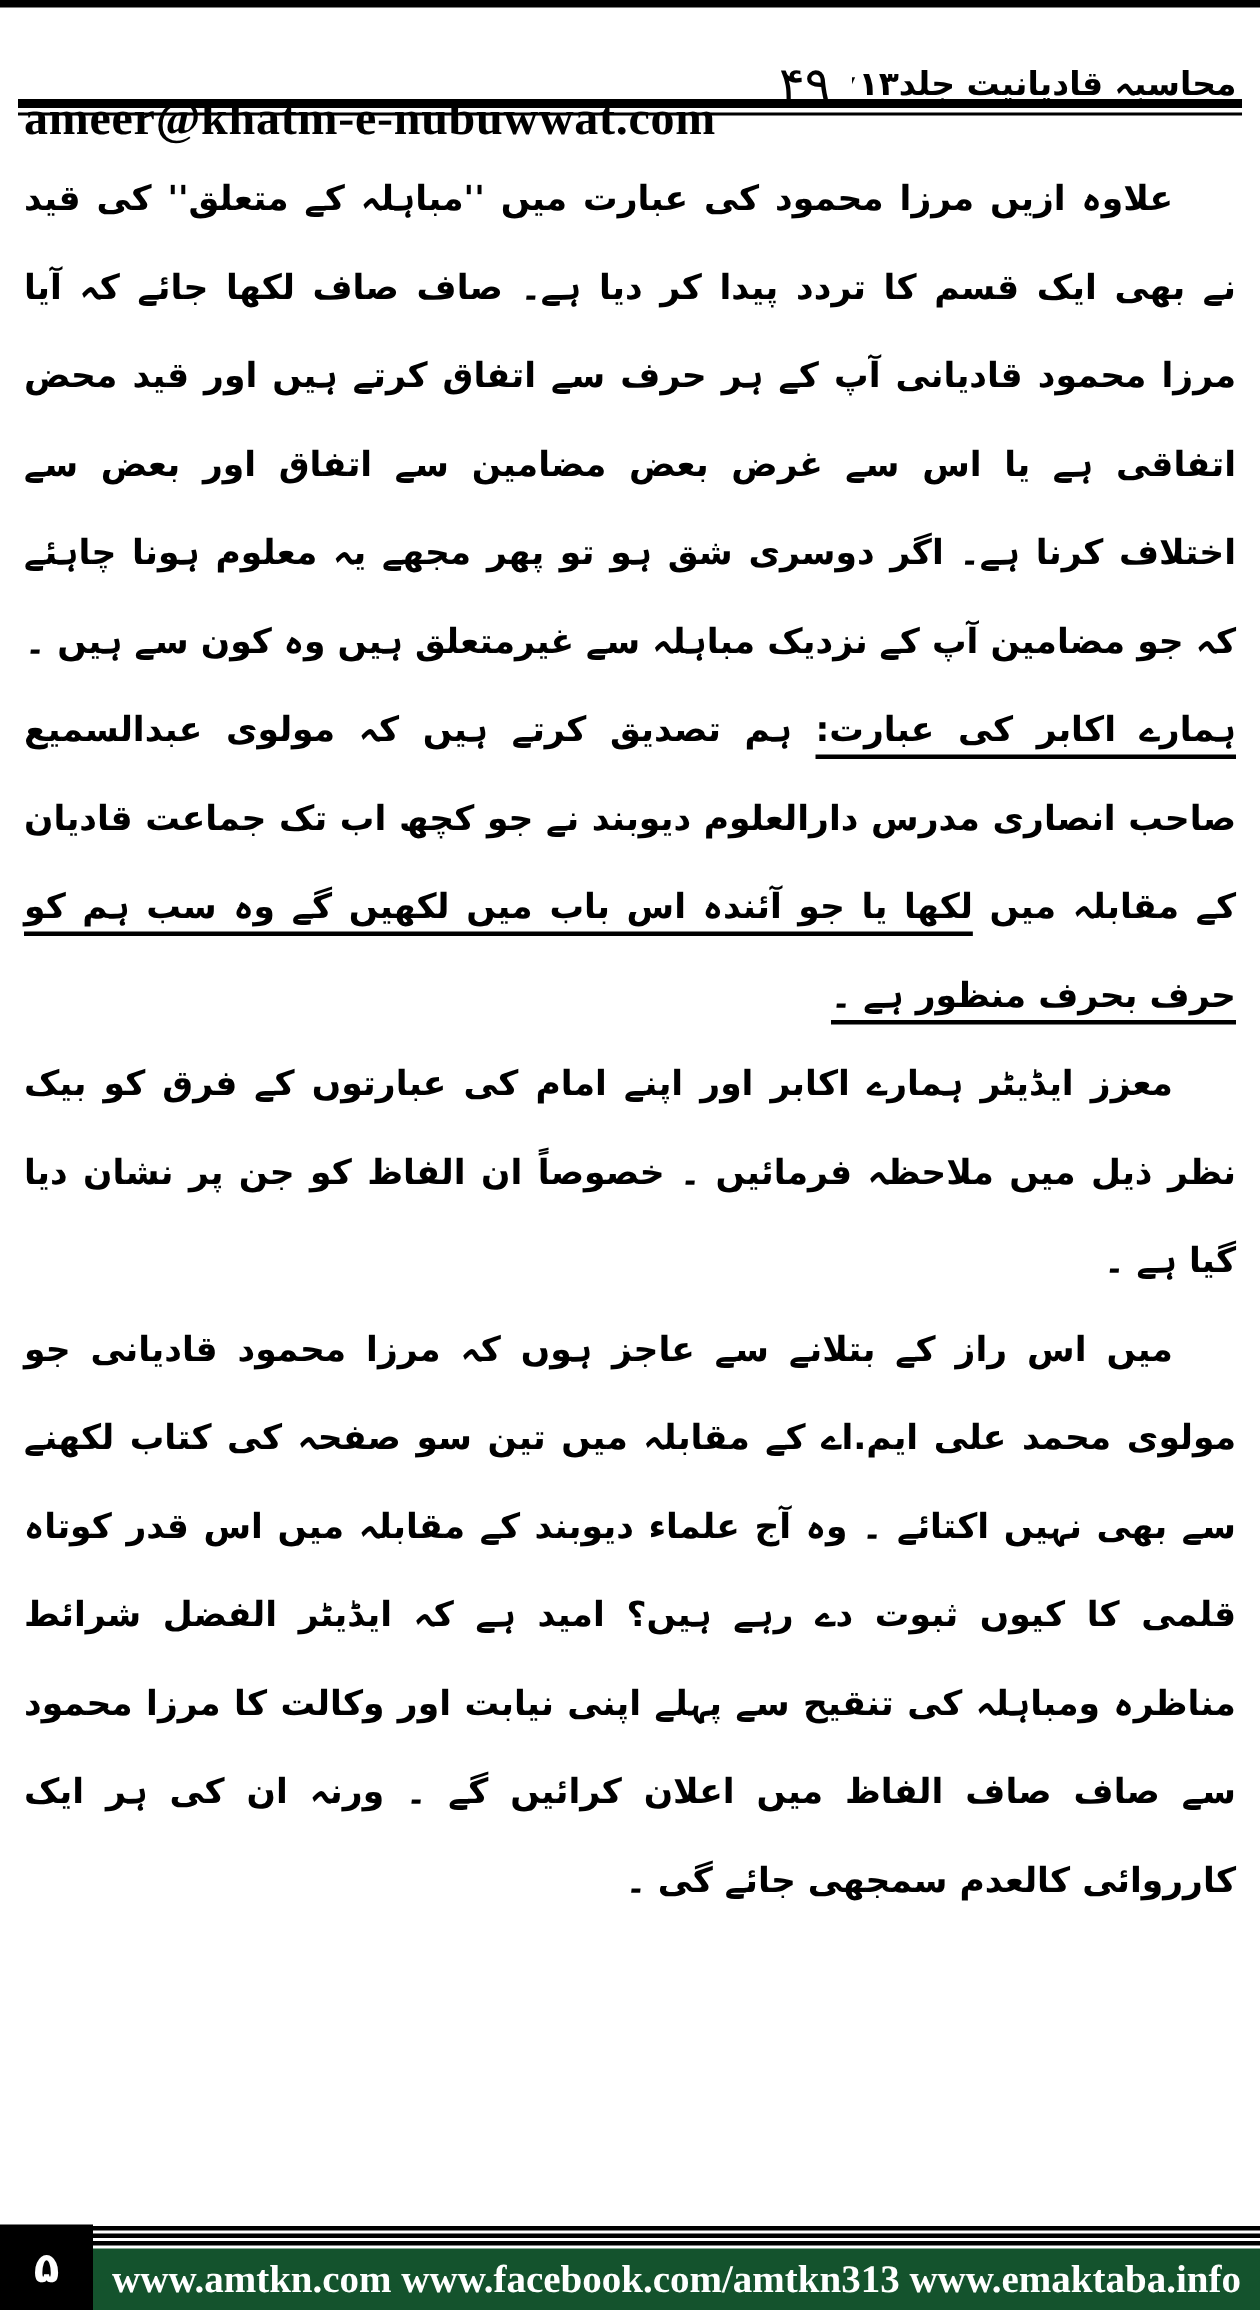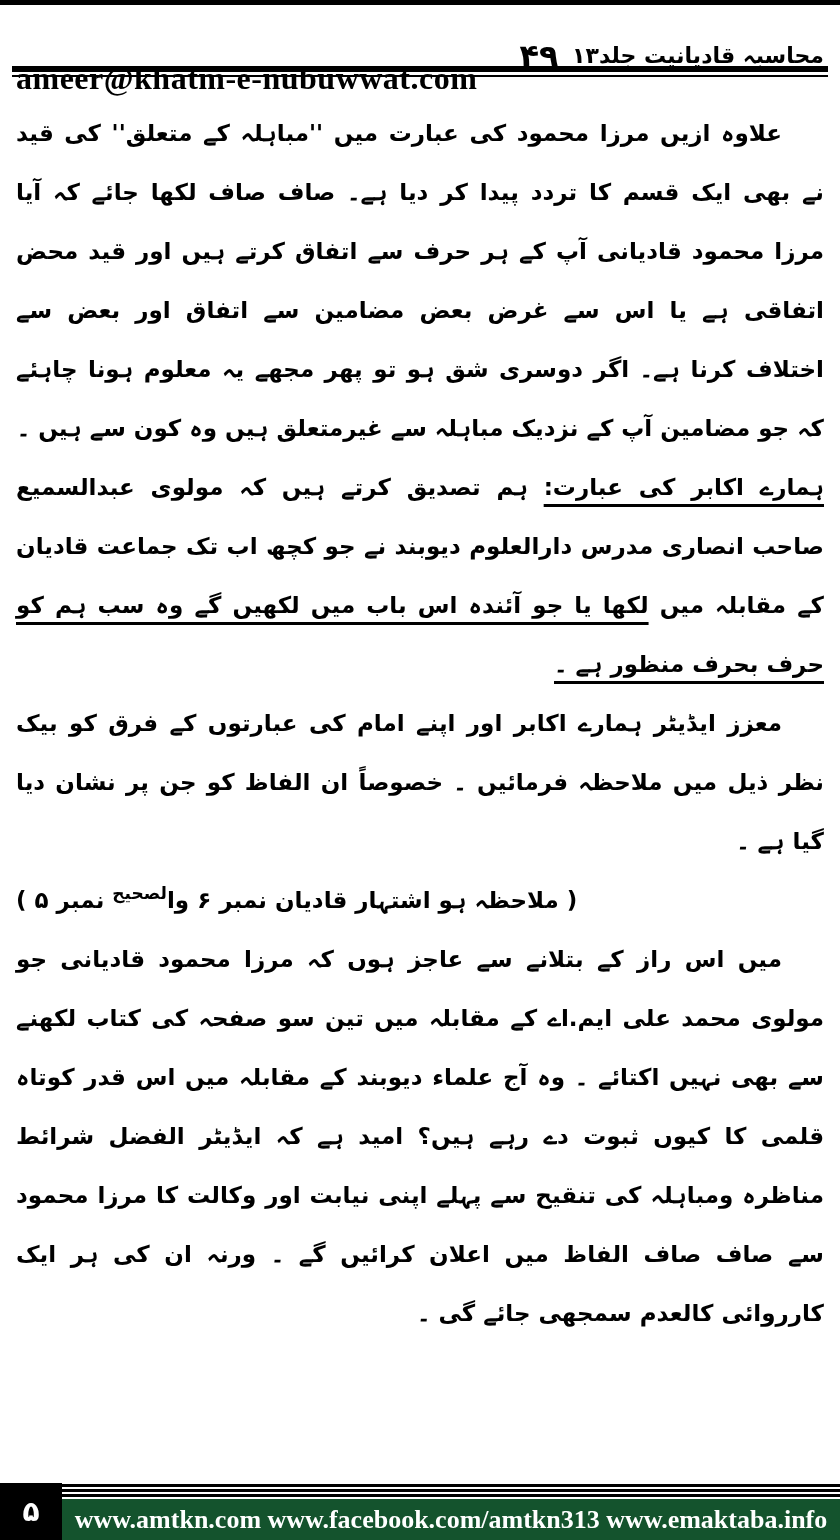--- a/index.html
+++ b/index.html
@@ -33,21 +33,21 @@
   }
   .email {
     font-family: "Liberation Serif", serif;
     font-weight: bold;
     font-size: 32px;
     letter-spacing: 0.5px;
     white-space: nowrap;
     margin-top: 46px;
   }
   .page-num-top {
-    font-weight: bold;
+    font-weight: normal;
     font-size: 32px;
     margin-left: 28px;
     white-space: nowrap;
   }
   .header-title {
     flex: 1;
     direction: rtl;
     text-align: left;
     font-weight: bold;
     font-size: 22px;
@@ -148,21 +148,20 @@
 
   <div class="double-rule">
     <div class="rule-thick"></div>
     <div class="rule-thin"></div>
   </div>
 
   <div class="body-text">
       <p class="para indent"><span class="">علاوہ ازیں مرزا محمود کی عبارت میں ''مباہلہ کے متعلق'' کی قید نے بھی ایک قسم کا تردد پیدا کر دیا ہے۔ صاف صاف لکھا جائے کہ آیا مرزا محمود قادیانی آپ کے ہر حرف سے اتفاق کرتے ہیں اور قید محض اتفاقی ہے یا اس سے غرض بعض مضامین سے اتفاق اور بعض سے اختلاف کرنا ہے۔ اگر دوسری شق ہو تو پھر مجھے یہ معلوم ہونا چاہئے کہ جو مضامین آپ کے نزدیک مباہلہ سے غیرمتعلق ہیں وہ کون سے ہیں ۔</span></p>
       <p class="para"><span class="u">ہمارے اکابر کی عبارت:</span><span class=""> ہم تصدیق کرتے ہیں کہ مولوی عبدالسمیع صاحب انصاری مدرس دارالعلوم دیوبند نے جو کچھ اب تک جماعت قادیان کے مقابلہ میں </span><span class="u">لکھا یا جو آئندہ اس باب میں لکھیں گے وہ سب ہم کو حرف بحرف منظور ہے ۔</span></p>
       <p class="para indent"><span class="">معزز ایڈیٹر ہمارے اکابر اور اپنے امام کی عبارتوں کے فرق کو بیک نظر ذیل میں ملاحظہ فرمائیں ۔ خصوصاً ان الفاظ کو جن پر نشان دیا گیا ہے ۔</span></p>
-      <p class="para align-left"><span class="">( ملاحظہ ہو اشتہار قادیان نمبر ۶ وا</span><span class=" sup">لصحیح</span><span class=""> نمبر ۵ )</span></p>
       <p class="para indent"><span class="">میں اس راز کے بتلانے سے عاجز ہوں کہ مرزا محمود قادیانی جو مولوی محمد علی ایم.اے کے مقابلہ میں تین سو صفحہ کی کتاب لکھنے سے بھی نہیں اکتائے ۔ وہ آج علماء دیوبند کے مقابلہ میں اس قدر کوتاہ قلمی کا کیوں ثبوت دے رہے ہیں؟ امید ہے کہ ایڈیٹر الفضل شرائط مناظرہ ومباہلہ کی تنقیح سے پہلے اپنی نیابت اور وکالت کا مرزا محمود سے صاف صاف الفاظ میں اعلان کرائیں گے ۔ ورنہ ان کی ہر ایک کارروائی کالعدم سمجھی جائے گی ۔</span></p>
     </div>
 
   <div class="footer">
     <div class="footer-pageno">۵</div>
     <div class="footer-right">
       <div class="stripes">
         <div class="stripe"></div>
         <div class="stripe"></div>
         <div class="stripe"></div>

